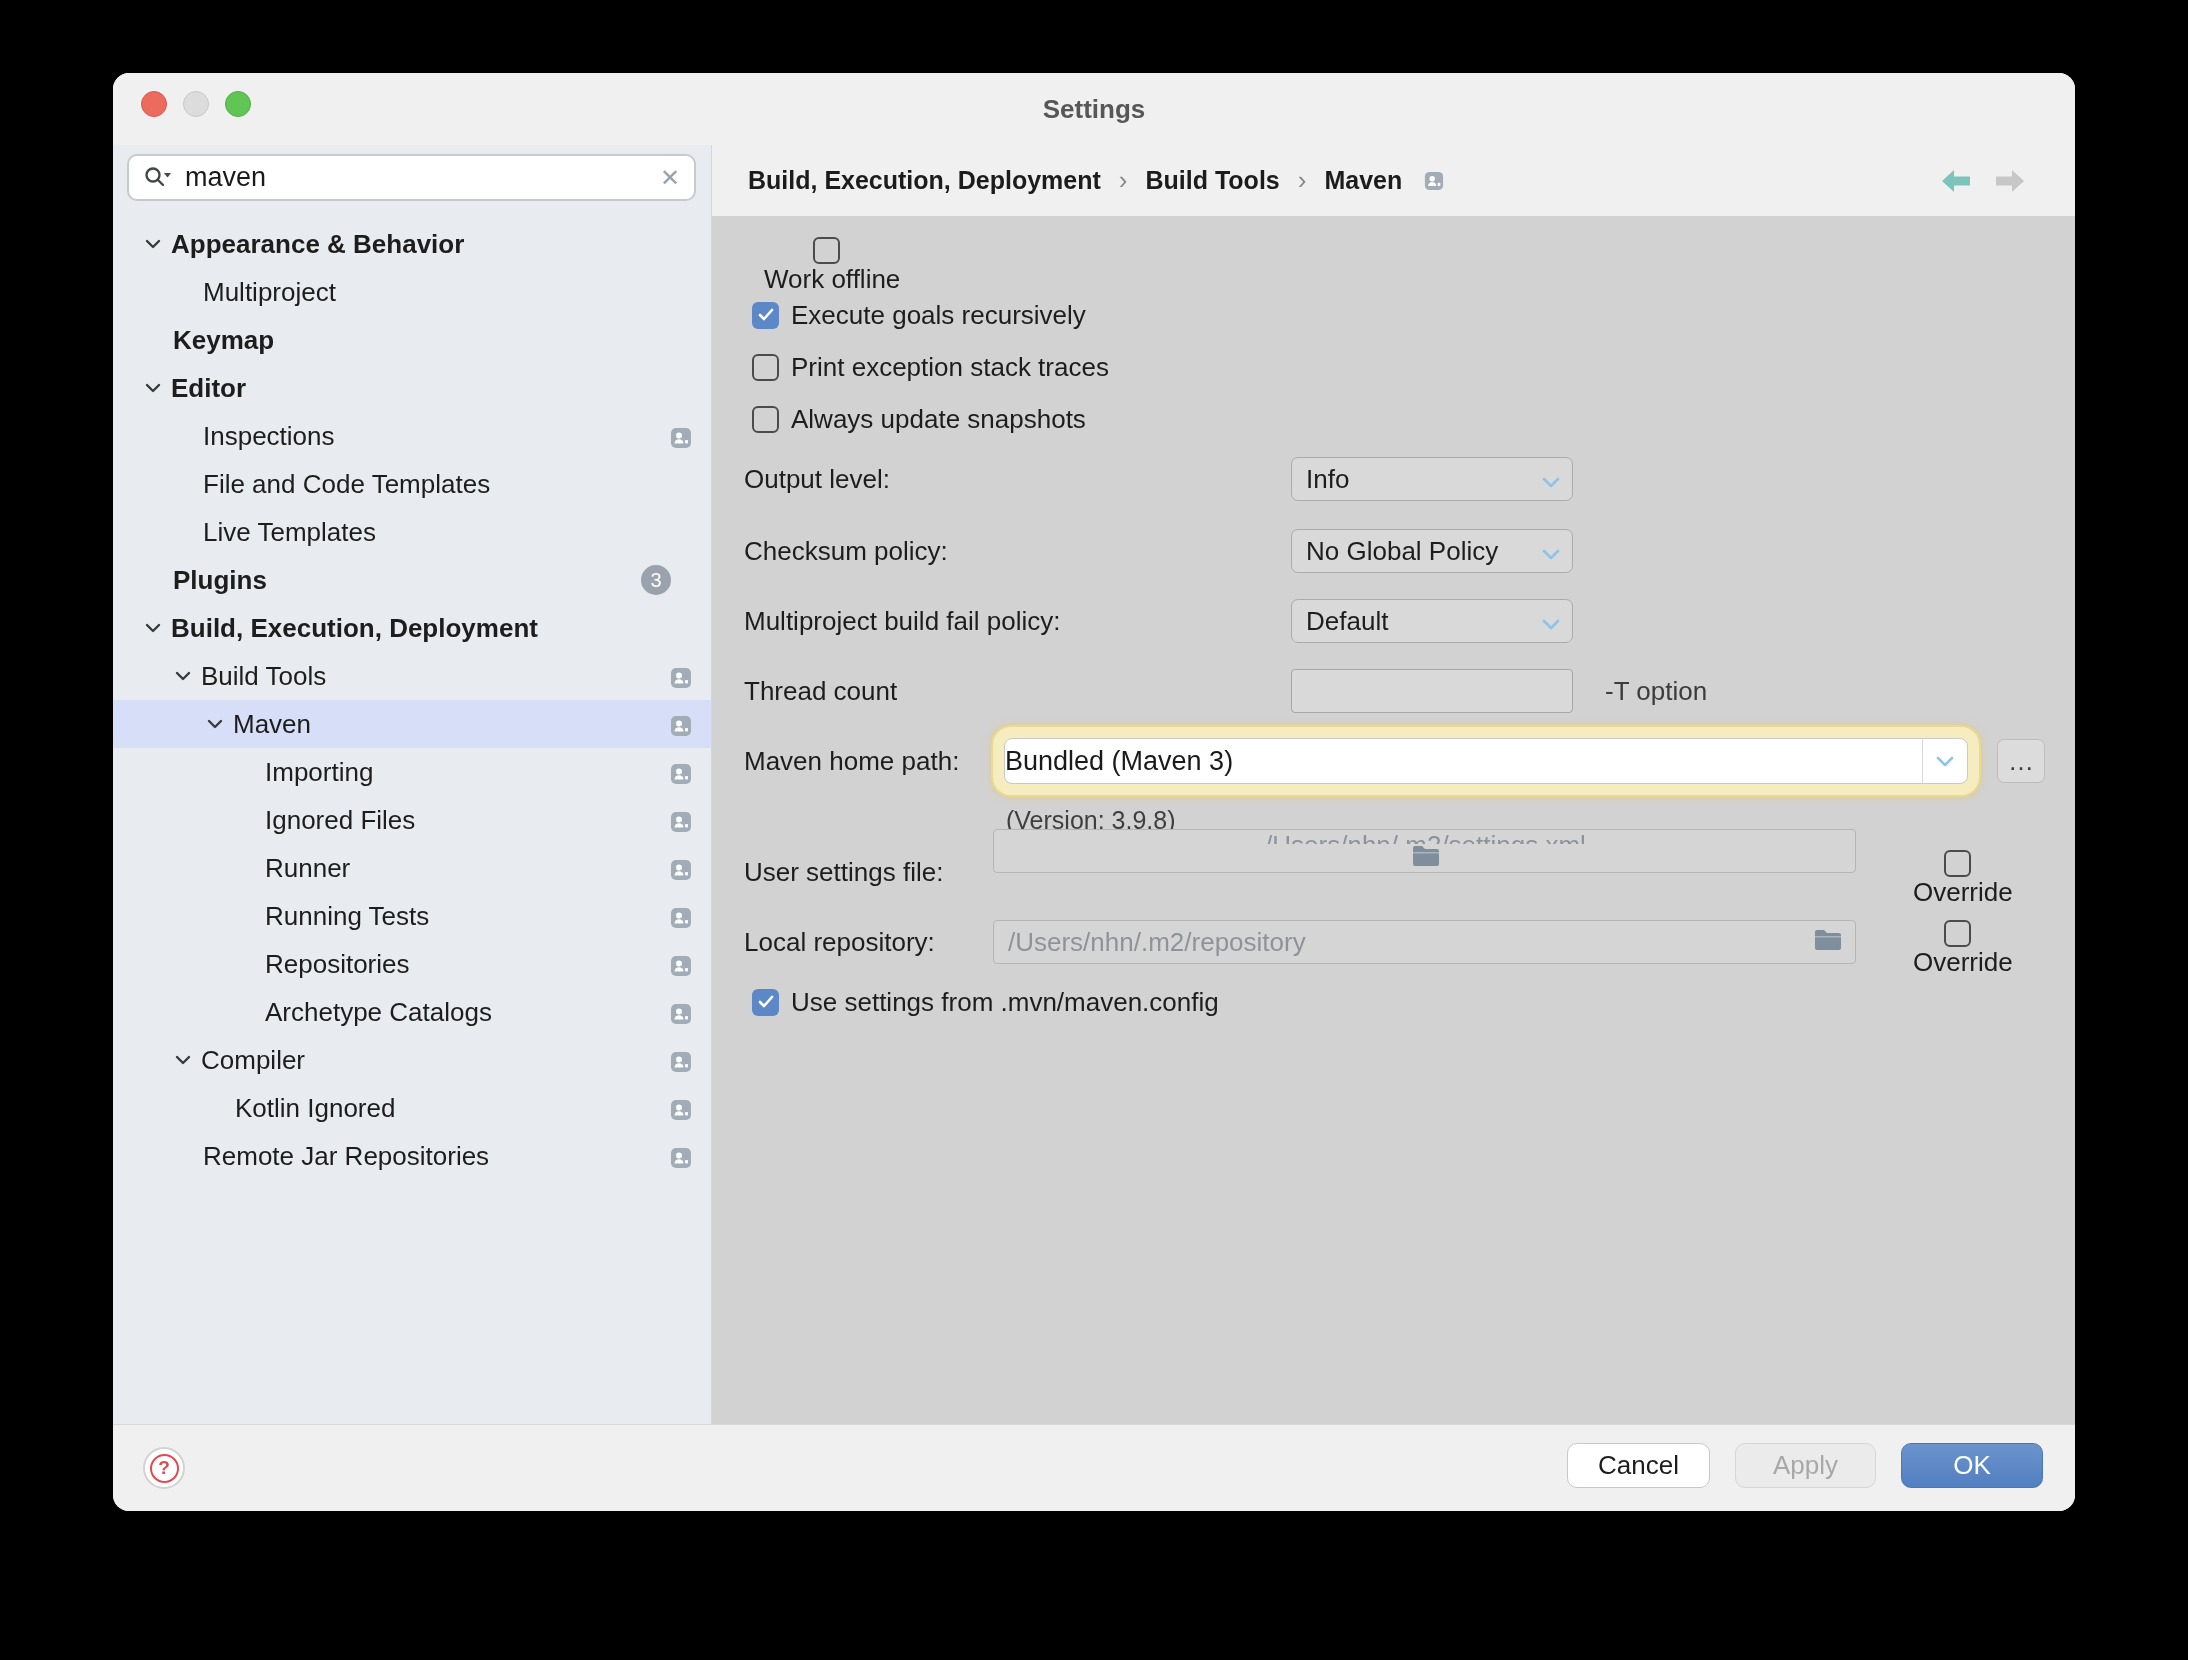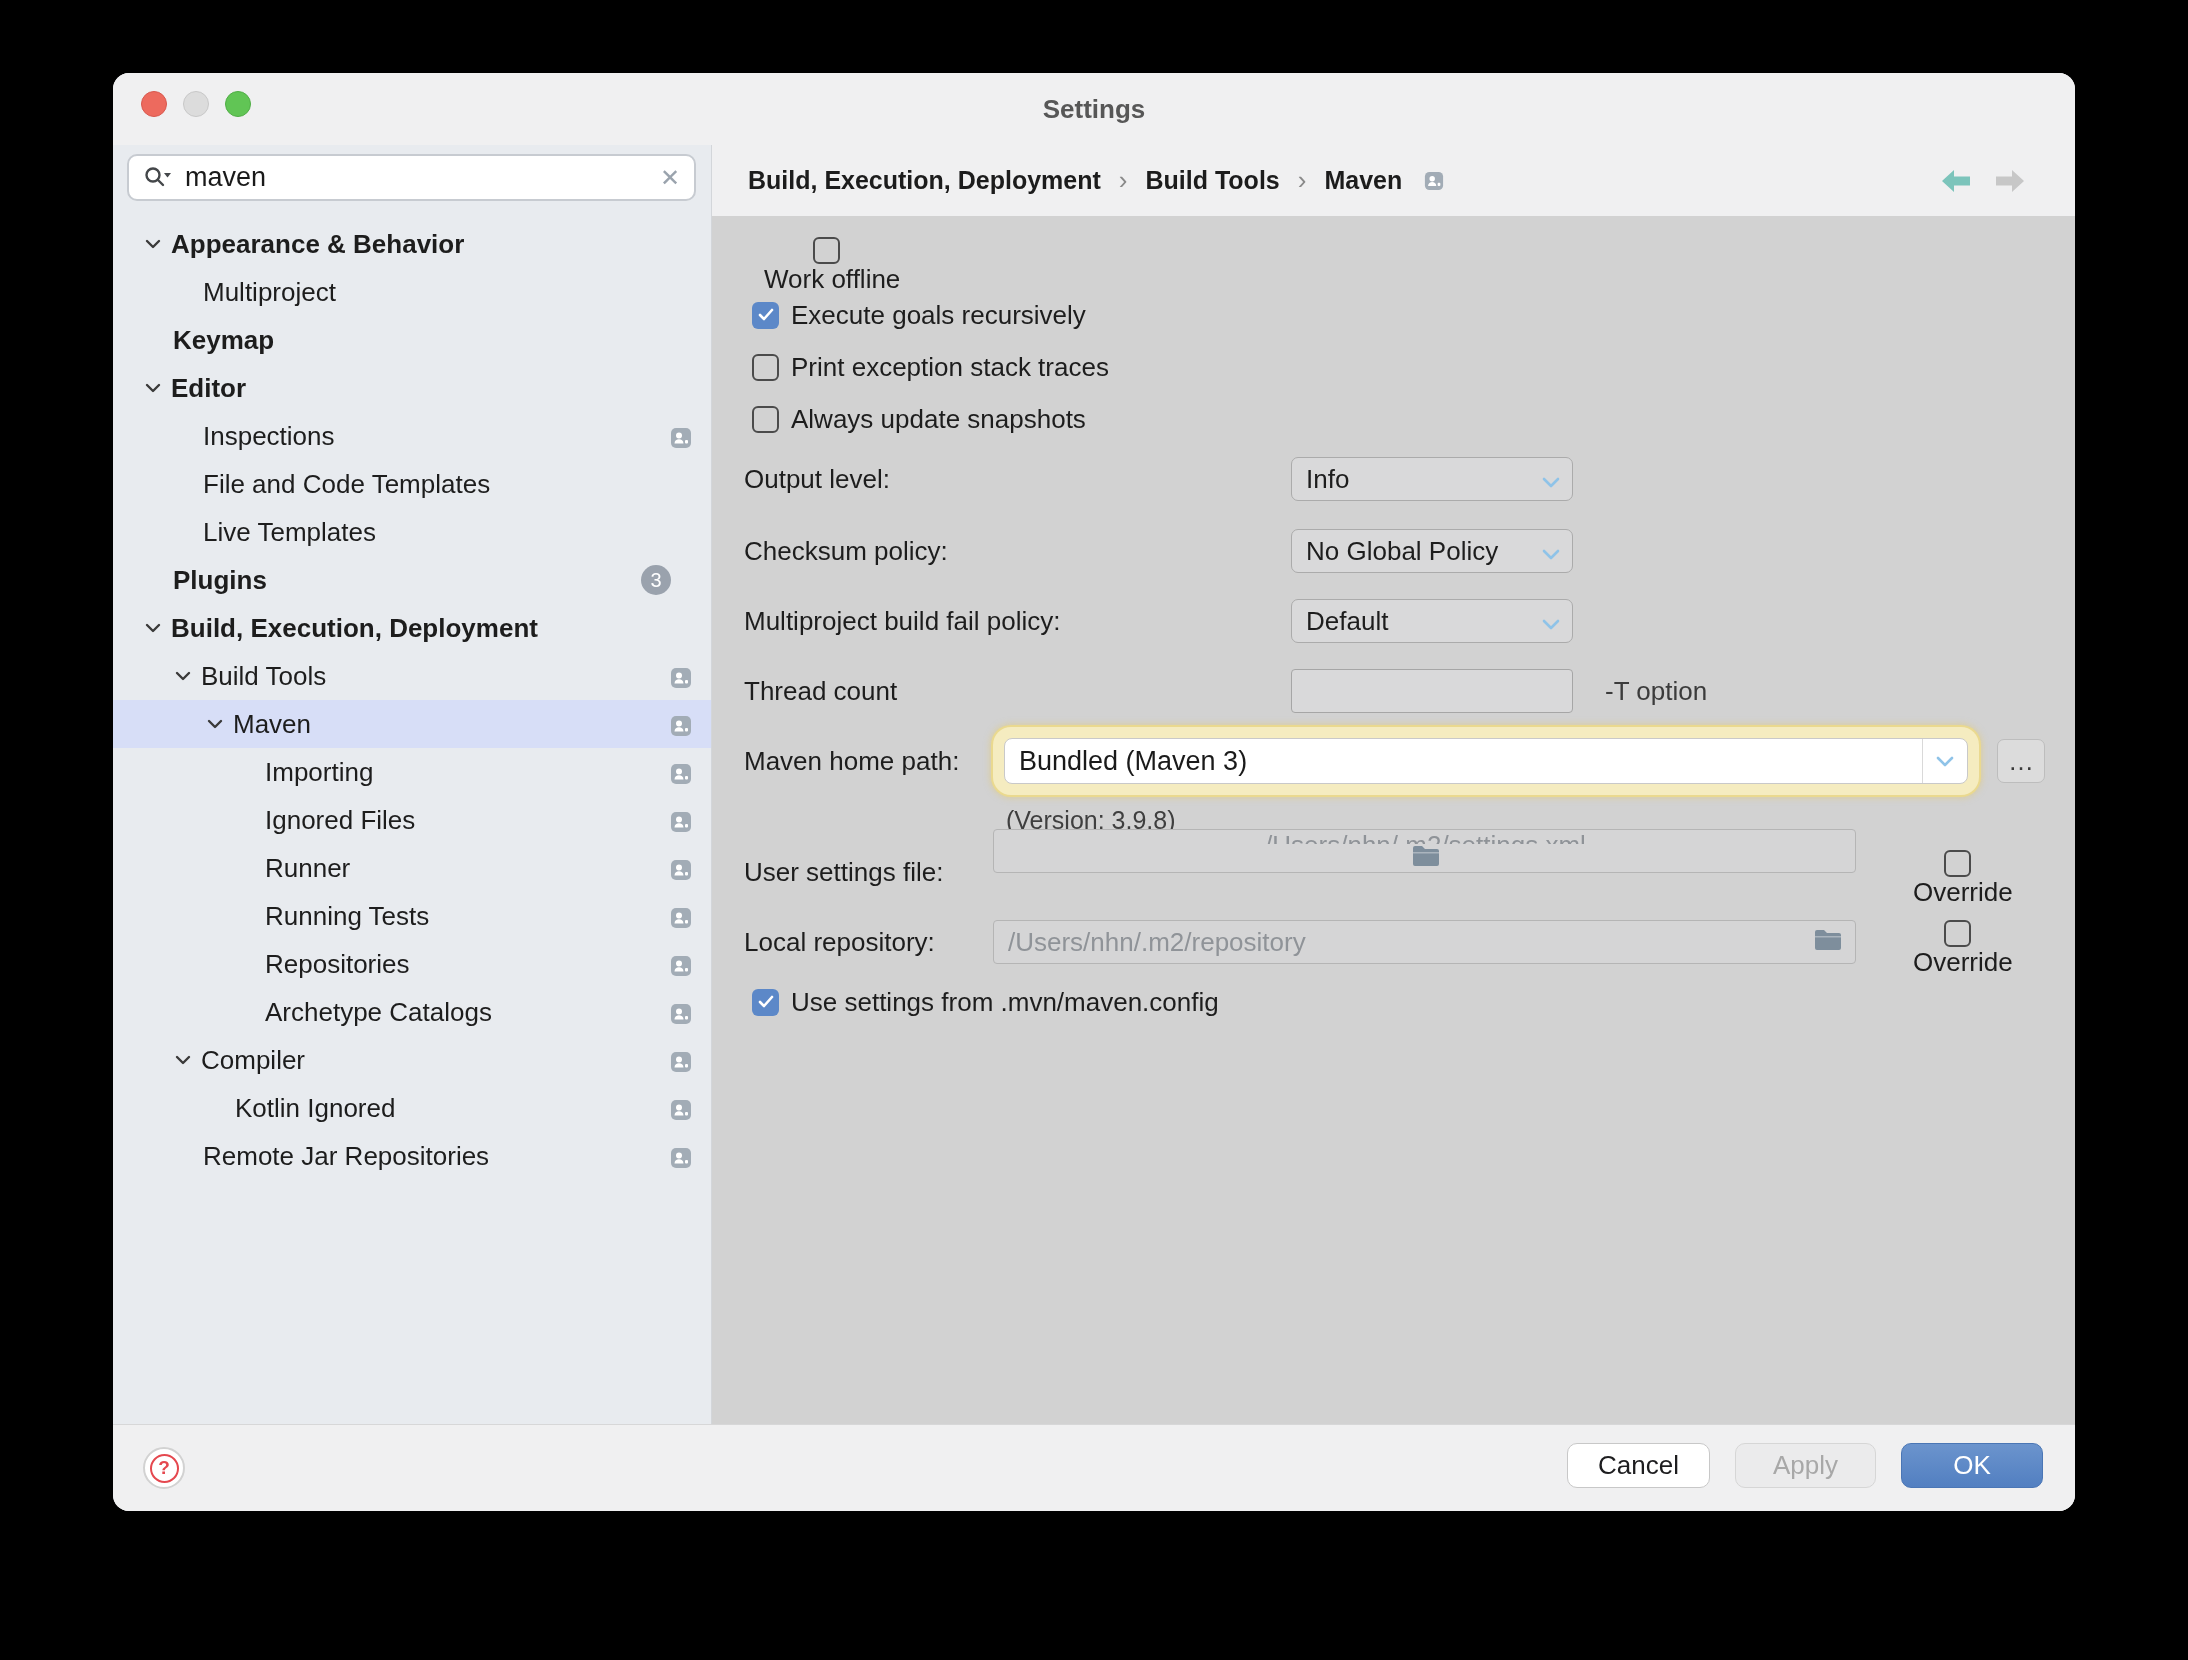--- a/index.html
+++ b/index.html
@@ -93,21 +93,21 @@
   .ring{
     position:absolute;left:281px;top:511px;width:986px;height:68px;box-sizing:border-box;
     border-radius:18px;background:#f5ecc0;
     box-shadow:0 0 0 2px #ead98f, 0 0 6px 3px rgba(226,203,116,.55);
     display:flex;align-items:center;padding:0 11px;
   }
   .combo{
     flex:1;height:46px;background:#fff;border:1px solid #c9c9c9;border-radius:8px;
     display:flex;align-items:stretch;overflow:hidden;box-sizing:border-box;
   }
-  .combo .cval{flex:1;display:flex;align-items:center;padding-left:14px;font-size:27px;color:#1a1a1a;}
+  .combo .cval{flex:1;display:flex;align-items:center;font-size:27px;color:#1a1a1a;}
   .combo .cbtn{
     flex:0 0 44px;border-left:1px solid #d9d9d9;display:flex;align-items:center;justify-content:center;
   }
   .morebtn{
     position:absolute;left:1285px;top:523px;width:48px;height:44px;box-sizing:border-box;
     background:#dcdcdc;border:1.5px solid #bdbdbd;border-radius:7px;
     display:flex;align-items:center;justify-content:center;font-size:26px;color:#3a3a3a;
   }
   .version{position:absolute;left:294px;top:590px;font-size:25px;color:#3f3f3f;}
   

